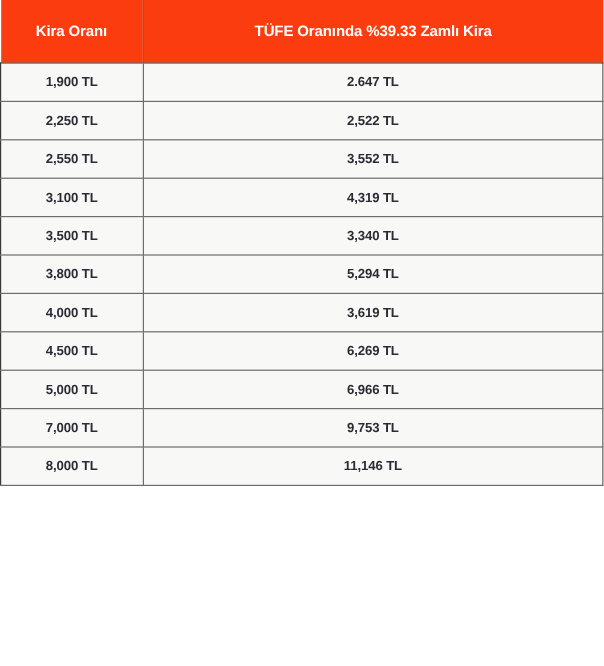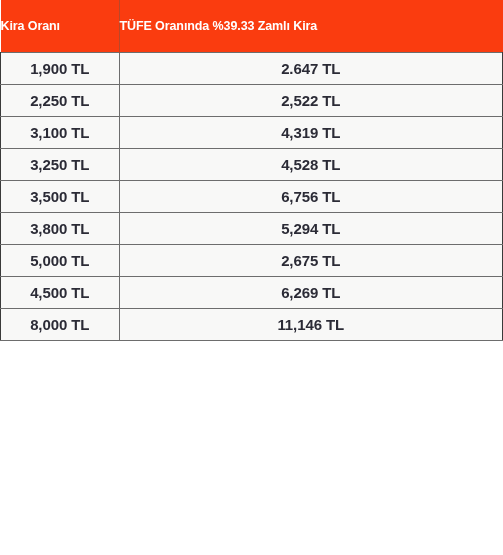--- a/index.html
+++ b/index.html
@@ -22,34 +22,34 @@
 
   
   #rent-table thead th {
     background: #fa3c0f;
     color: #ffffff;
     font-size: 12.5px;
     font-weight: bold;
     letter-spacing: -0.1px;
     height: 52px;
     padding: 0;
-    text-align: left;
+    text-align: center;
     vertical-align: middle;
     border: 0;
   }
   #rent-table thead th.col-left {
     width: 118px;
     border-right: 1px solid #b9482a;
   }
 
   
   #rent-table tbody td {
     background: #f8f8f7;
     color: #2b2b36;
-    font-size: 15px;
+    font-size: 11px;
     font-weight: bold;
     letter-spacing: -0.1px;
     height: 31px;
     padding: 0;
     text-align: center;
     vertical-align: middle;
     border-bottom: 1px solid #6d6d6d;
   }
   #rent-table tbody td.col-left {
     width: 118px;
@@ -79,41 +79,49 @@
   <tbody id="table-body">
       <tr>
         <td class="col-left">1,900 TL</td>
         <td class="col-right">2.647 TL</td>
       </tr>
       <tr>
         <td class="col-left">2,250 TL</td>
         <td class="col-right">2,522 TL</td>
       </tr>
       <tr>
+        <td class="col-left">2,550 TL</td>
+        <td class="col-right">3,552 TL</td>
+      </tr>
+      <tr>
         <td class="col-left">3,100 TL</td>
         <td class="col-right">4,319 TL</td>
       </tr>
       <tr>
-        <td class="col-left">3,250 TL</td>
-        <td class="col-right">4,528 TL</td>
-      </tr>
-      <tr>
         <td class="col-left">3,500 TL</td>
-        <td class="col-right">6,756 TL</td>
+        <td class="col-right">3,340 TL</td>
       </tr>
       <tr>
         <td class="col-left">3,800 TL</td>
         <td class="col-right">5,294 TL</td>
       </tr>
       <tr>
-        <td class="col-left">5,000 TL</td>
-        <td class="col-right">2,675 TL</td>
+        <td class="col-left">4,000 TL</td>
+        <td class="col-right">3,619 TL</td>
       </tr>
       <tr>
         <td class="col-left">4,500 TL</td>
         <td class="col-right">6,269 TL</td>
+      </tr>
+      <tr>
+        <td class="col-left">5,000 TL</td>
+        <td class="col-right">6,966 TL</td>
+      </tr>
+      <tr>
+        <td class="col-left">7,000 TL</td>
+        <td class="col-right">9,753 TL</td>
       </tr>
       <tr>
         <td class="col-left">8,000 TL</td>
         <td class="col-right">11,146 TL</td>
       </tr>
     </tbody>
 </table>
 
 </body></html>

